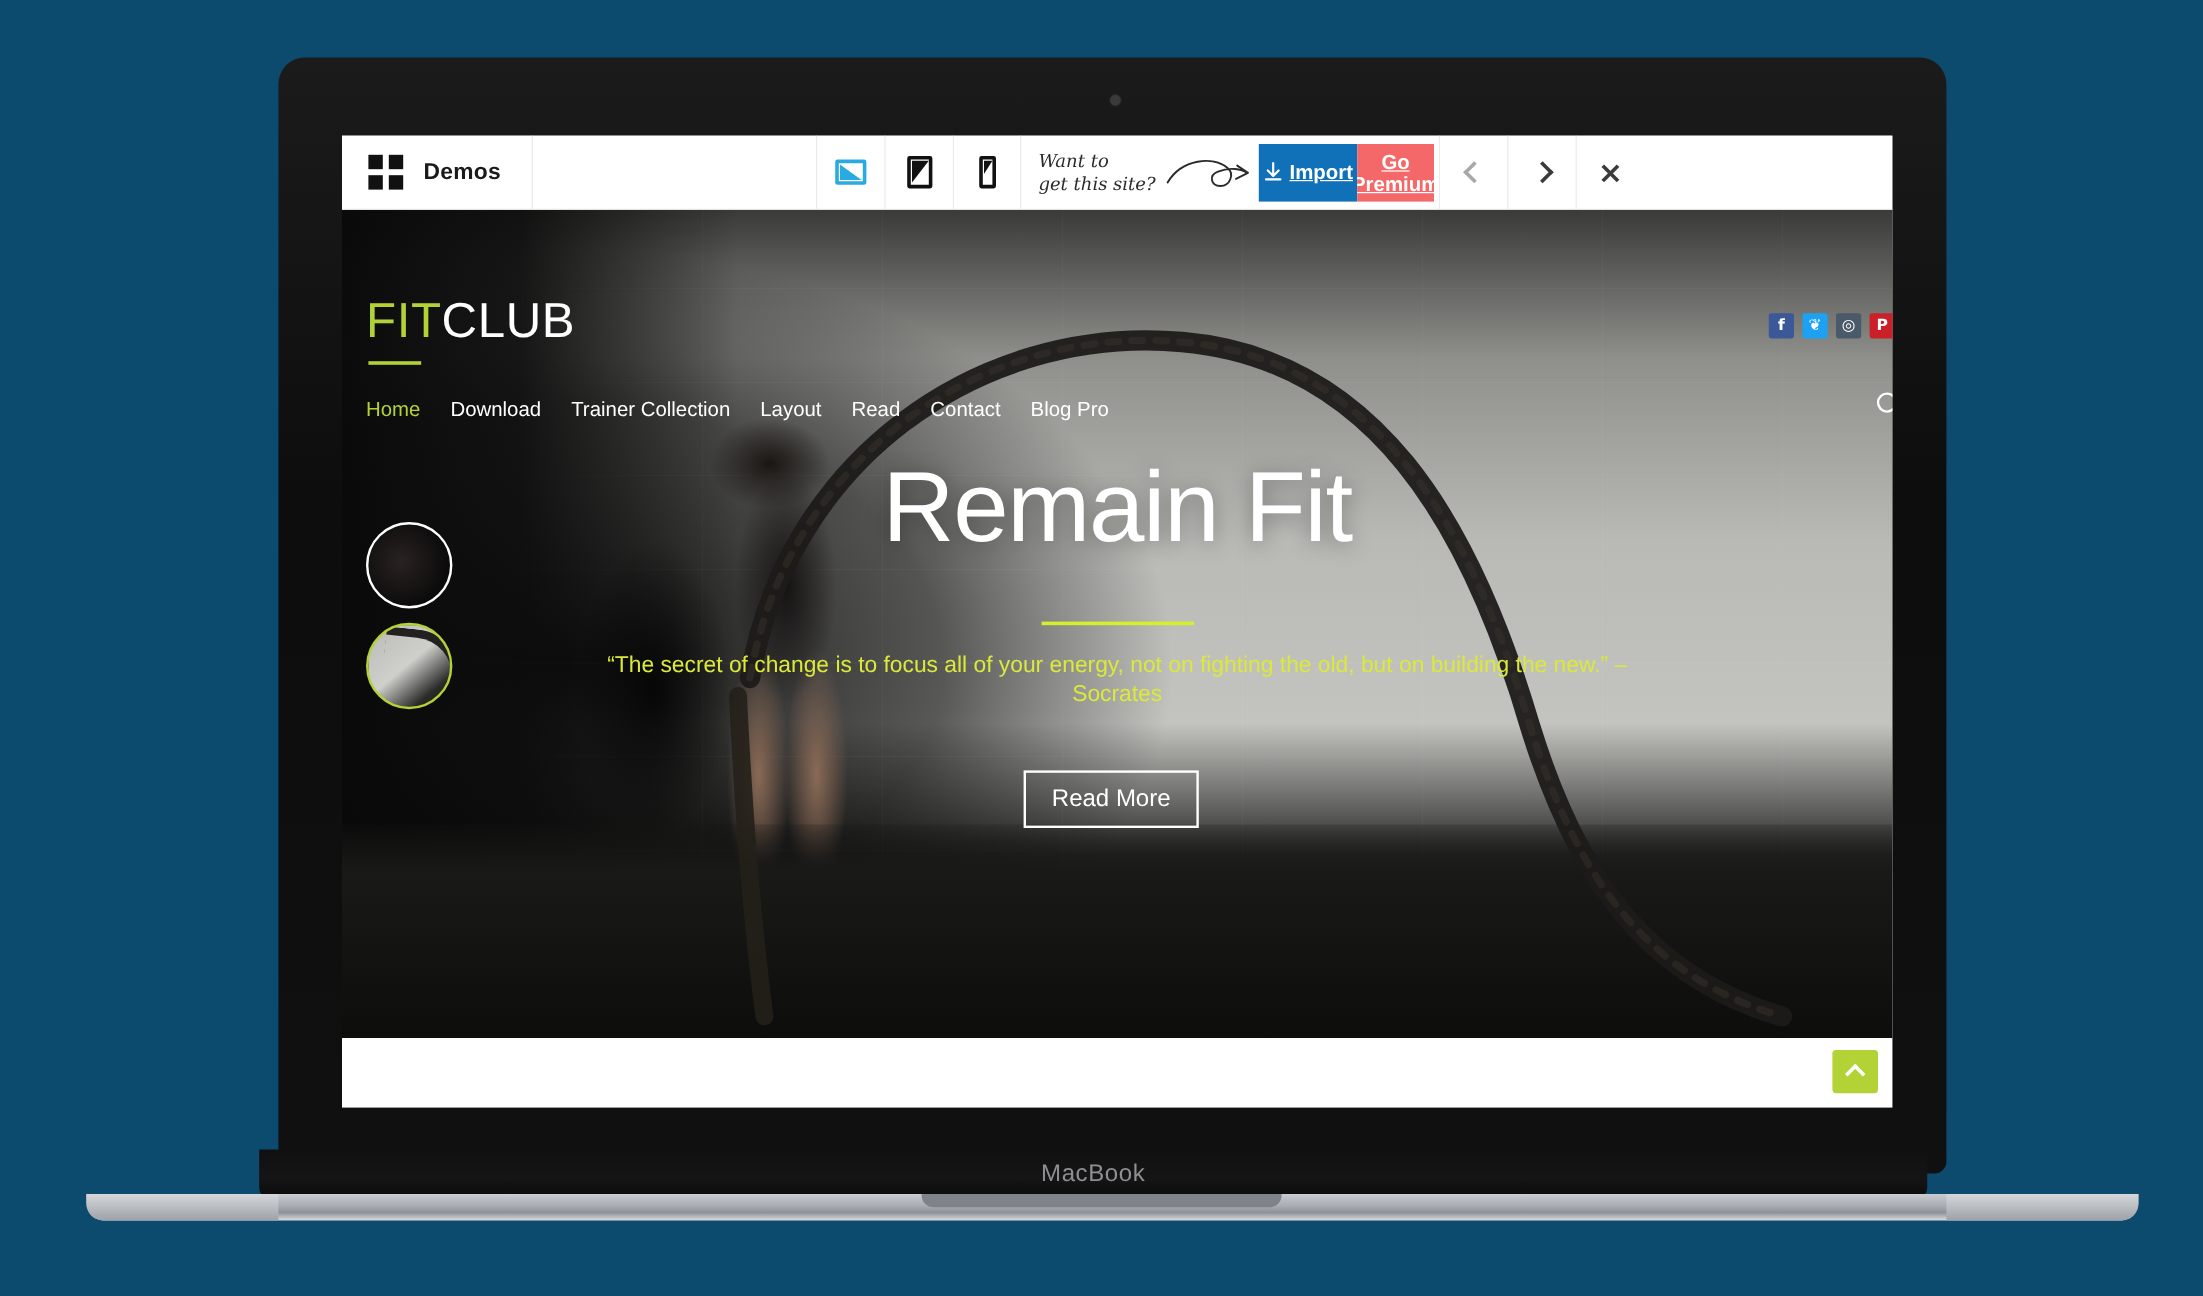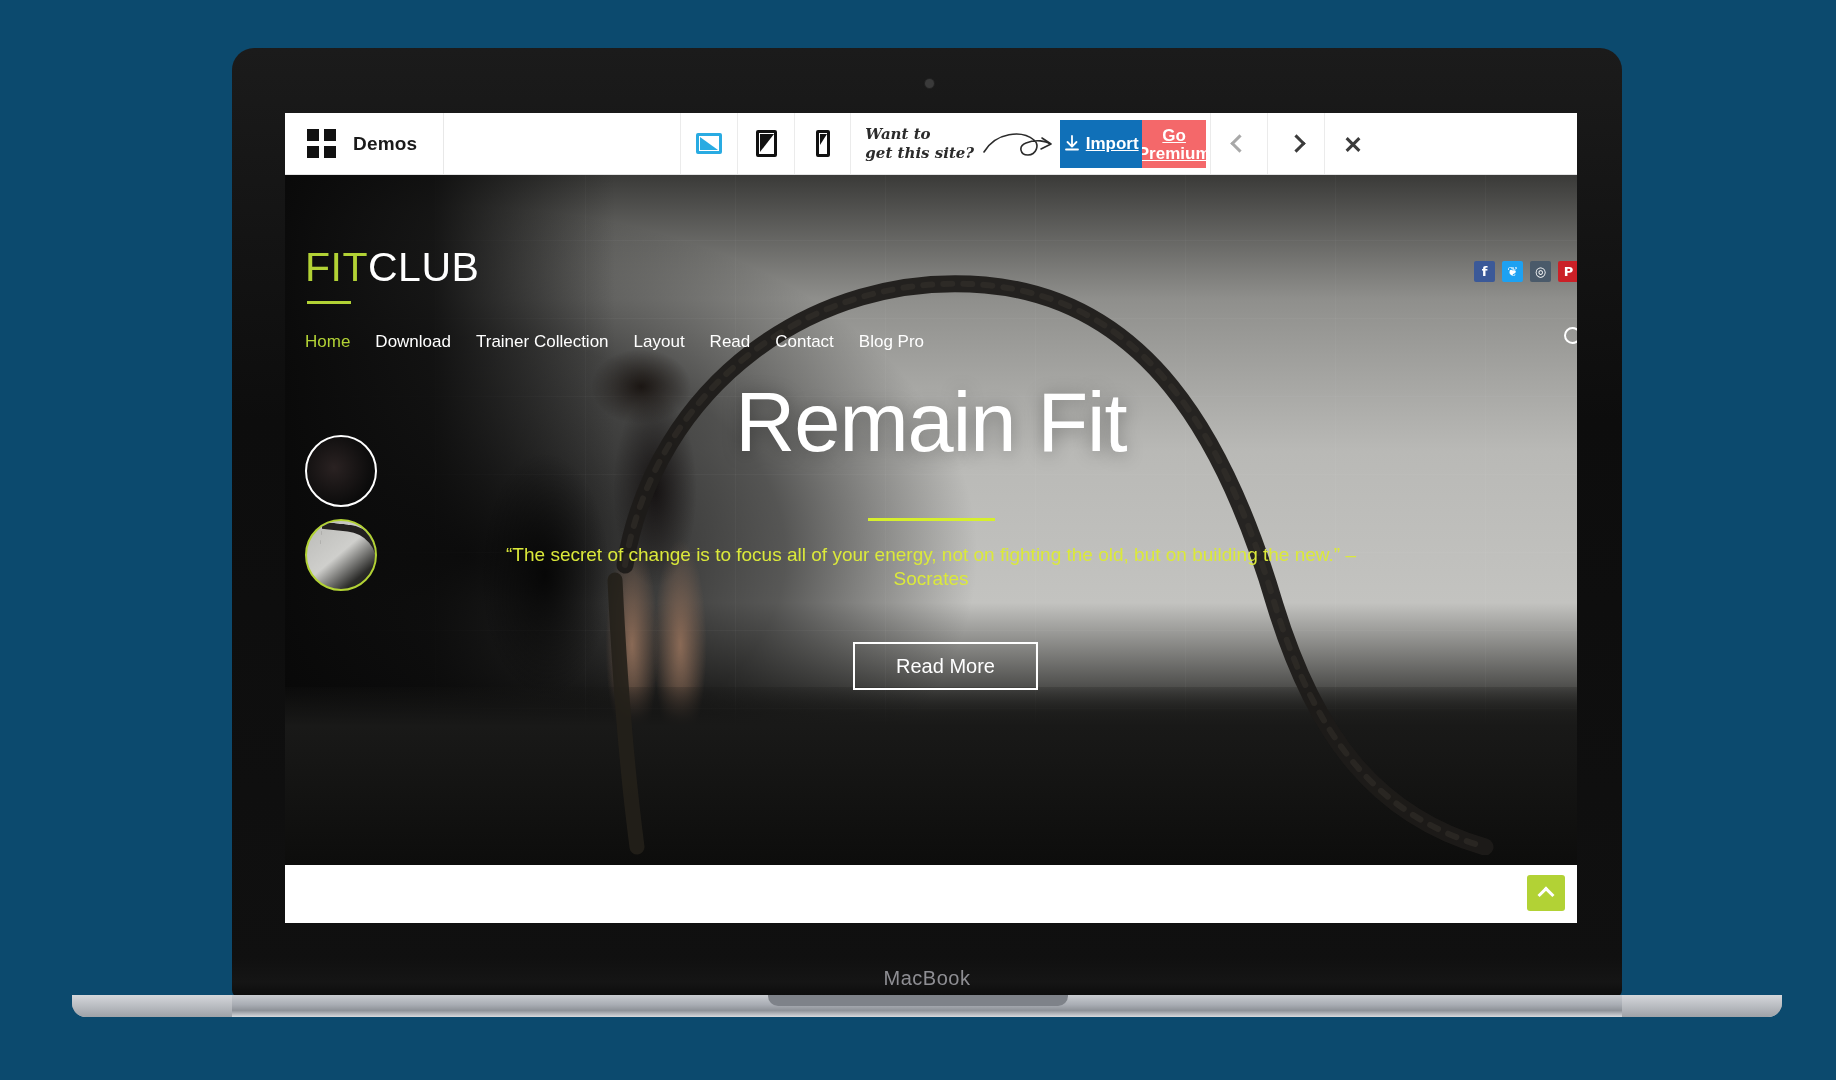--- a/index.html
+++ b/index.html
@@ -29,21 +29,21 @@
   .screen {
     position: absolute;
     left: 285px; top: 113px;
     width: 1292px; height: 810px;
     background: #ffffff;
     overflow: hidden;
   }
 
   
   .laptop-base {
-    position:absolute; left:232px; top:958px;
+    position:absolute; left:216px; top:958px;
     width:1390px; height:40px;
     background: linear-gradient(180deg,#101010 0%,#151515 60%,#0b0b0b 100%);
     border-radius: 0 0 8px 8px;
   }
   .base-label {
     position:absolute; left:0; top:0; width:100%; height:40px;
     display:flex; align-items:center; justify-content:center;
     color:#8e8e93; font-size:20px; letter-spacing:0.5px;
     font-family:"Liberation Sans", sans-serif;
   }
@@ -96,21 +96,21 @@
     border-left:14px solid #111; border-bottom:18px solid transparent; }
   .ic-mobile { width:14px;height:27px;border:3px solid #111; border-radius:2px; position:relative; }
   .ic-mobile::after { content:""; position:absolute; left:1px; top:1px; width:0;height:0;
     border-left:7px solid #111; border-bottom:11px solid transparent; }
 
   .tb-promo {
     display:flex; align-items:center; gap:4px; padding: 0 6px 0 14px;
   }
   .promo-text {
     font-family:"DejaVu Serif", serif; font-style:italic;
-    font-size:15px; color:#2b2b2b; line-height:1.25; white-space:pre-line;font-weight:bold;
+    font-size:15px; color:#2b2b2b; line-height:1.25; white-space:pre-line;
   }
   .promo-arrow { width:76px; height:40px; }
 
   .tb-btn {
     display:flex; align-items:center; justify-content:center; gap:6px;
     padding: 0 6px; width:82px; height:48px; align-self:center;
     color:#fff; font-size:17px; font-weight:600; text-decoration:underline;
     line-height:1.05; text-align:center; cursor:pointer; overflow:hidden;
   }
   .tb-import { background:#1070b8; }
@@ -224,21 +224,21 @@
     color:#ffffff; font-size:83px; font-weight:400; letter-spacing:-1px;
     text-shadow: 0 2px 18px rgba(0,0,0,0.35);
   }
   .hero-rule { position:absolute; left:50%; top:343px; margin-left:-63px; width:127px; height:3px; background:#d6ef2c; }
   .hero-quote {
     position:absolute; left:50%; top:368px; margin-left:-430px; width:860px;
     color:#dbe93a; font-size:19px; line-height:1.24;
   }
   .hero-btn {
     position:absolute; left:50%; top:467px; margin-left:-78px;
-    width:185px; height:48px; border:2px solid #ffffff;
+    width:146px; height:48px; border:2px solid #ffffff;
     color:#ffffff; font-size:20px; display:flex; align-items:center; justify-content:center;
     cursor:pointer; background:transparent;
   }
 
   
   .site-footer { position:absolute; left:0; bottom:0; width:100%; height:58px; background:#ffffff; }
   .to-top {
     position:absolute; right:12px; bottom:12px; width:38px; height:36px;
     background:#b2d235; border-radius:3px; display:flex; align-items:center; justify-content:center;
     cursor:pointer;

